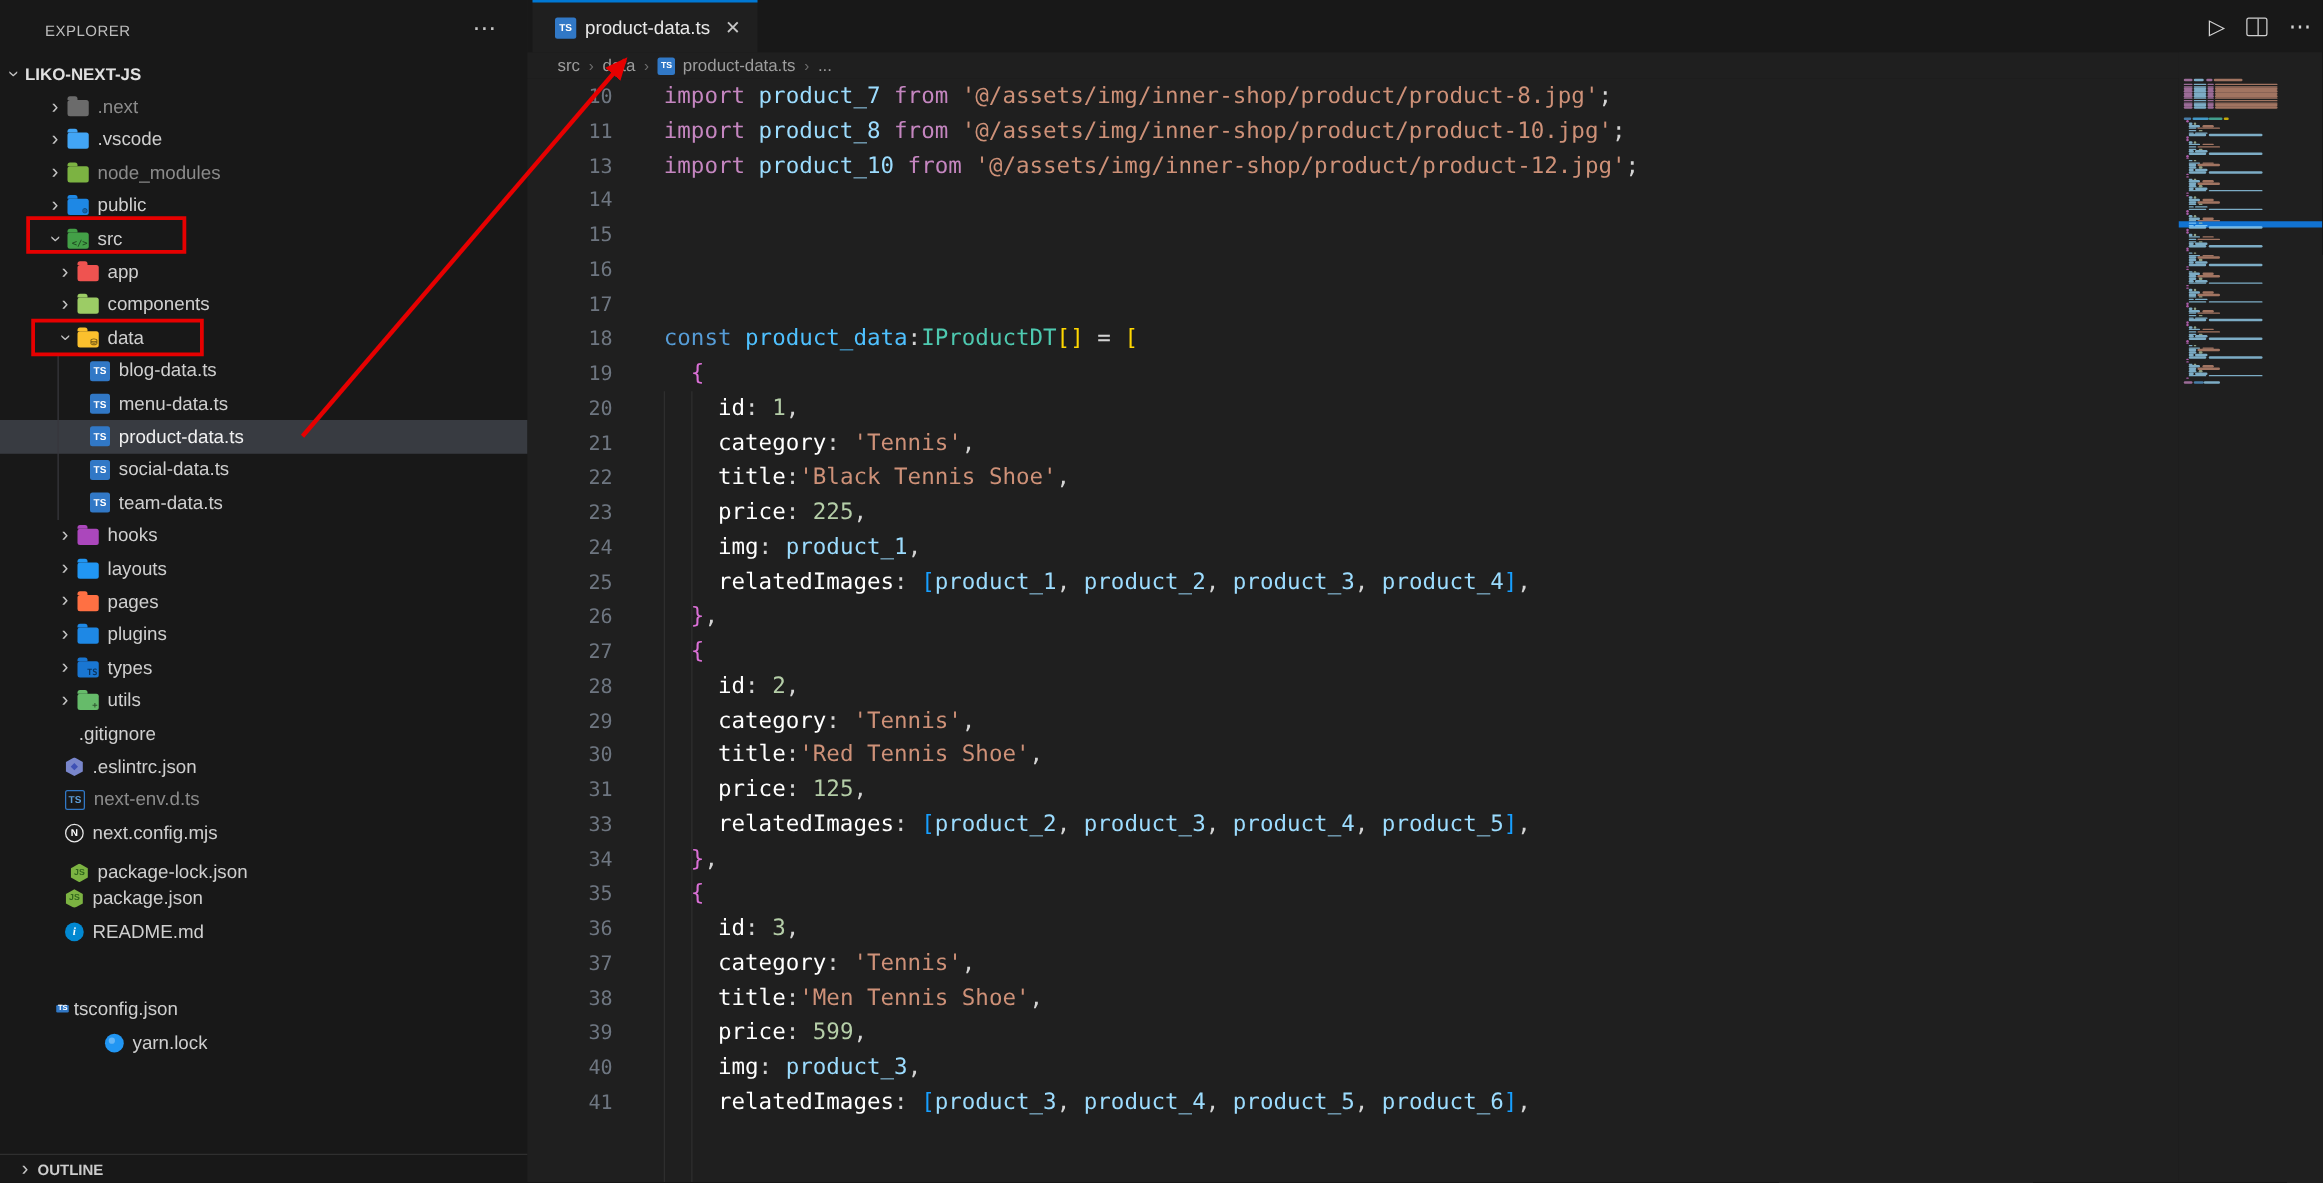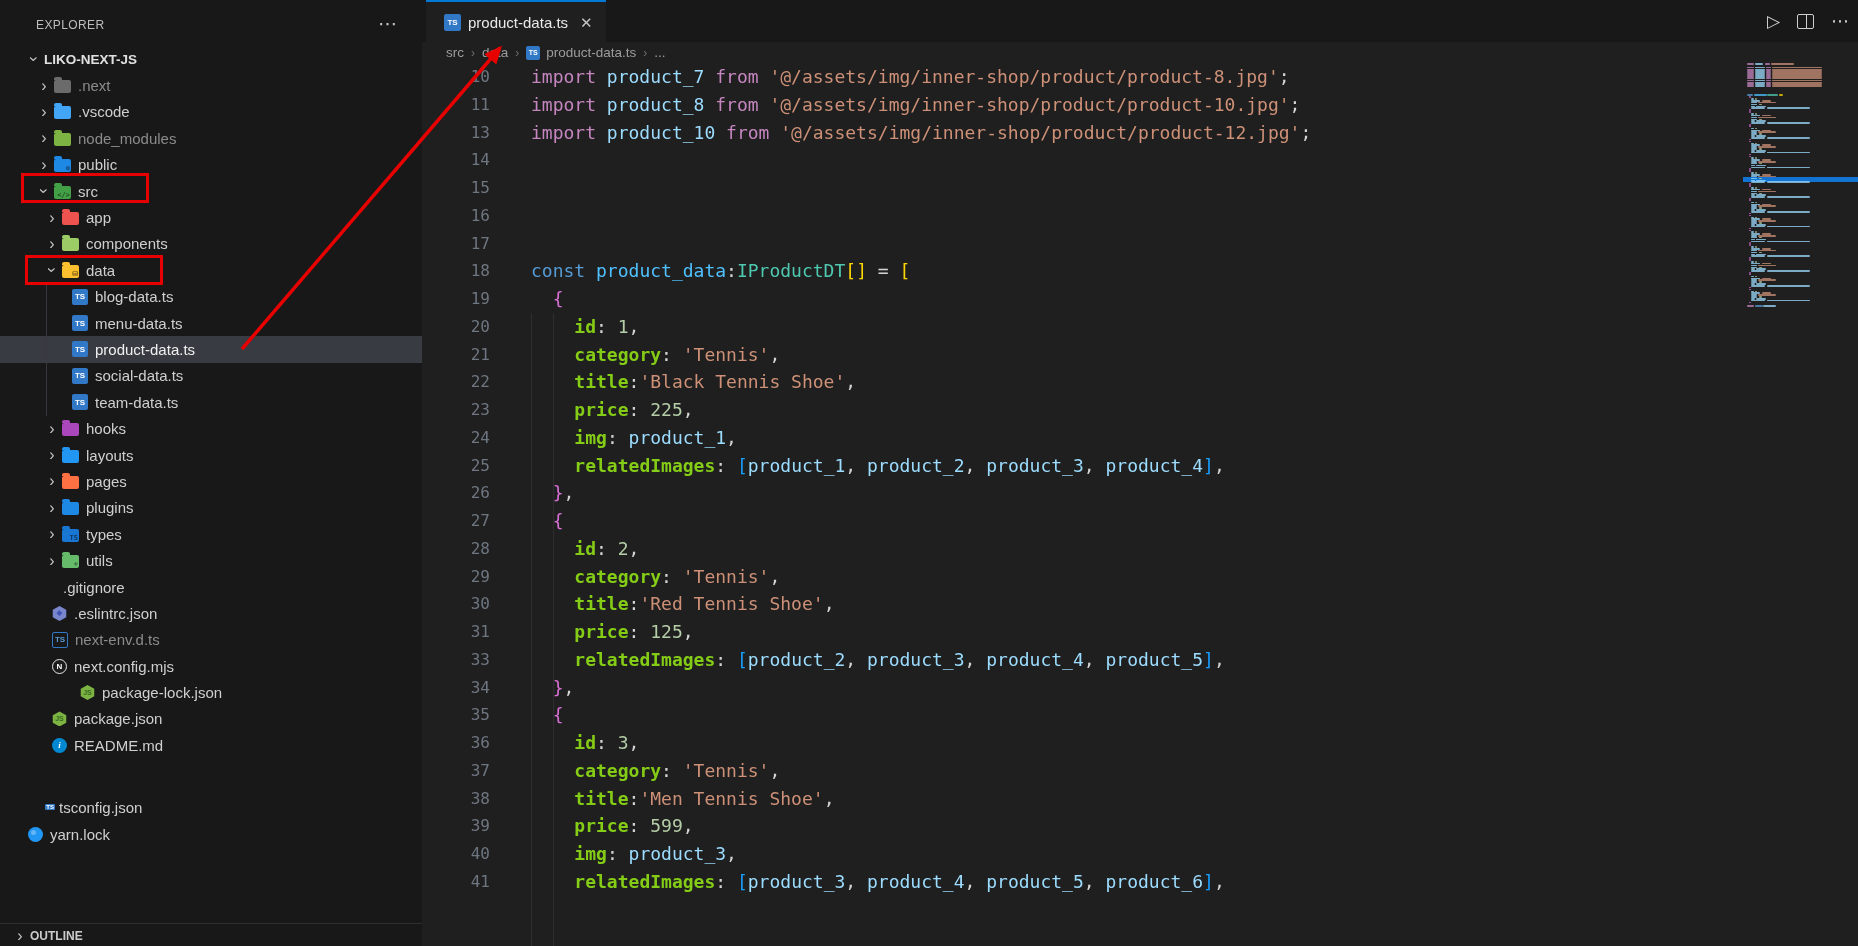--- a/index.html
+++ b/index.html
@@ -68,21 +68,21 @@
   .bc-ts{width:14px;height:14px;font-size:7px;margin-right:6px;}
 
   
   .code-area{position:absolute;left:422px;top:63px;width:1321px;height:883px;background:#1f1f1f;overflow:hidden;}
   .iguide{position:absolute;top:250px;bottom:0;width:0;border-left:1px solid rgba(255,255,255,.07);}
   .code-line{display:flex;height:27.75px;line-height:27.75px;white-space:pre;
              font-family:"DejaVu Sans Mono",monospace;font-size:18px;}
   .ln{width:68px;padding-right:7px;flex:none;text-align:right;color:#6e7681;font-size:16px;cursor:pointer;}
   .lc{padding-left:34px;cursor:text;}
   .tk-kw{color:#C586C0;} .tk-kc{color:#569CD6;} .tk-v{color:#9CDCFE;} .tk-vb{color:#4FC1FF;}
-  .tk-ty{color:#4EC9B0;} .tk-s{color:#CE9178;} .tk-nu{color:#B5CEA8;} .tk-pr{color:#84cc16;font-weight:bold;}
+  .tk-ty{color:#4EC9B0;} .tk-s{color:#CE9178;} .tk-nu{color:#B5CEA8;} .tk-pr{color:#ffffff;}
   .tk-pu{color:#D4D4D4;} .tk-by{color:#FFD700;} .tk-bm{color:#DA70D6;} .tk-bb{color:#179FFF;}
 
   
   .minimap{position:absolute;left:1743px;top:42px;width:115px;height:904px;background:#1f1f1f;cursor:pointer;}
   .mm-seg{position:absolute;height:1.6px;border-radius:1px;opacity:.75;}
   .mm-line{position:absolute;left:0;top:135px;width:115px;height:5px;background:#1273d2;}
 
   
   .annot{position:absolute;z-index:60;pointer-events:none;}
   .rbox{border:3px solid #e60000;box-sizing:border-box;background:transparent;}
@@ -95,21 +95,21 @@
 
 <div id="app">
 
   <div class="sidebar">
     <div class="sb-header">
       <span class="sb-title">EXPLORER</span>
       <span class="sb-more">⋯</span>
     </div>
     <div class="guide"></div>
     <div class="tree" id="tree">
-        <div class="trow root" style="padding-left: 24px;">
+        <div class="trow root" style="padding-left: 0;">
           <span class="chev down">›</span>
           <span class="tlabel">LIKO-NEXT-JS</span>
         </div>
         <div class="trow dim" style="padding-left: 34px;">
           <span class="chev">›</span>
           <span class="ticon">
             <span class="folder" style="background: rgb(107, 107, 107); display: block;"></span>
           </span>
           <span class="tlabel">.next</span>
         </div>
@@ -259,21 +259,21 @@
             <span class="sq ts-dim">TS</span>
           </span>
           <span class="tlabel">next-env.d.ts</span>
         </div>
         <div class="trow" style="padding-left: 52px;">
           <span class="ticon">
             <span class="circ nextc">N</span>
           </span>
           <span class="tlabel">next.config.mjs</span>
         </div>
-        <div class="trow" style="padding-left: 80px;">
+        <div class="trow" style="padding-left: 56px; align-items: flex-end;">
           <span class="ticon">
             <span class="hex npmh">JS</span>
           </span>
           <span class="tlabel">package-lock.json</span>
         </div>
         <div class="trow" style="padding-left: 52px;">
           <span class="ticon">
             <span class="hex npmh">JS</span>
           </span>
           <span class="tlabel">package.json</span>
@@ -281,21 +281,21 @@
         <div class="trow" style="padding-left: 52px;">
           <span class="ticon">
             <span class="circ readme">i</span>
           </span>
           <span class="tlabel">README.md</span>
         </div>
         <div class="trow" style="padding-left: 52px; margin-top: 36px;">
           <span class="ticon"><span class="tscfg"></span></span>
           <span class="tlabel">tsconfig.json</span>
         </div>
-        <div class="trow" style="padding-left: 28px;">
+        <div class="trow" style="padding-left: 84px;">
           <span class="ticon">
             <span class="circ yarnc"></span>
           </span>
           <span class="tlabel">yarn.lock</span>
         </div>
       </div>
     <div class="outline">
       <span class="chev">›</span>
       <span>OUTLINE</span>
     </div>

